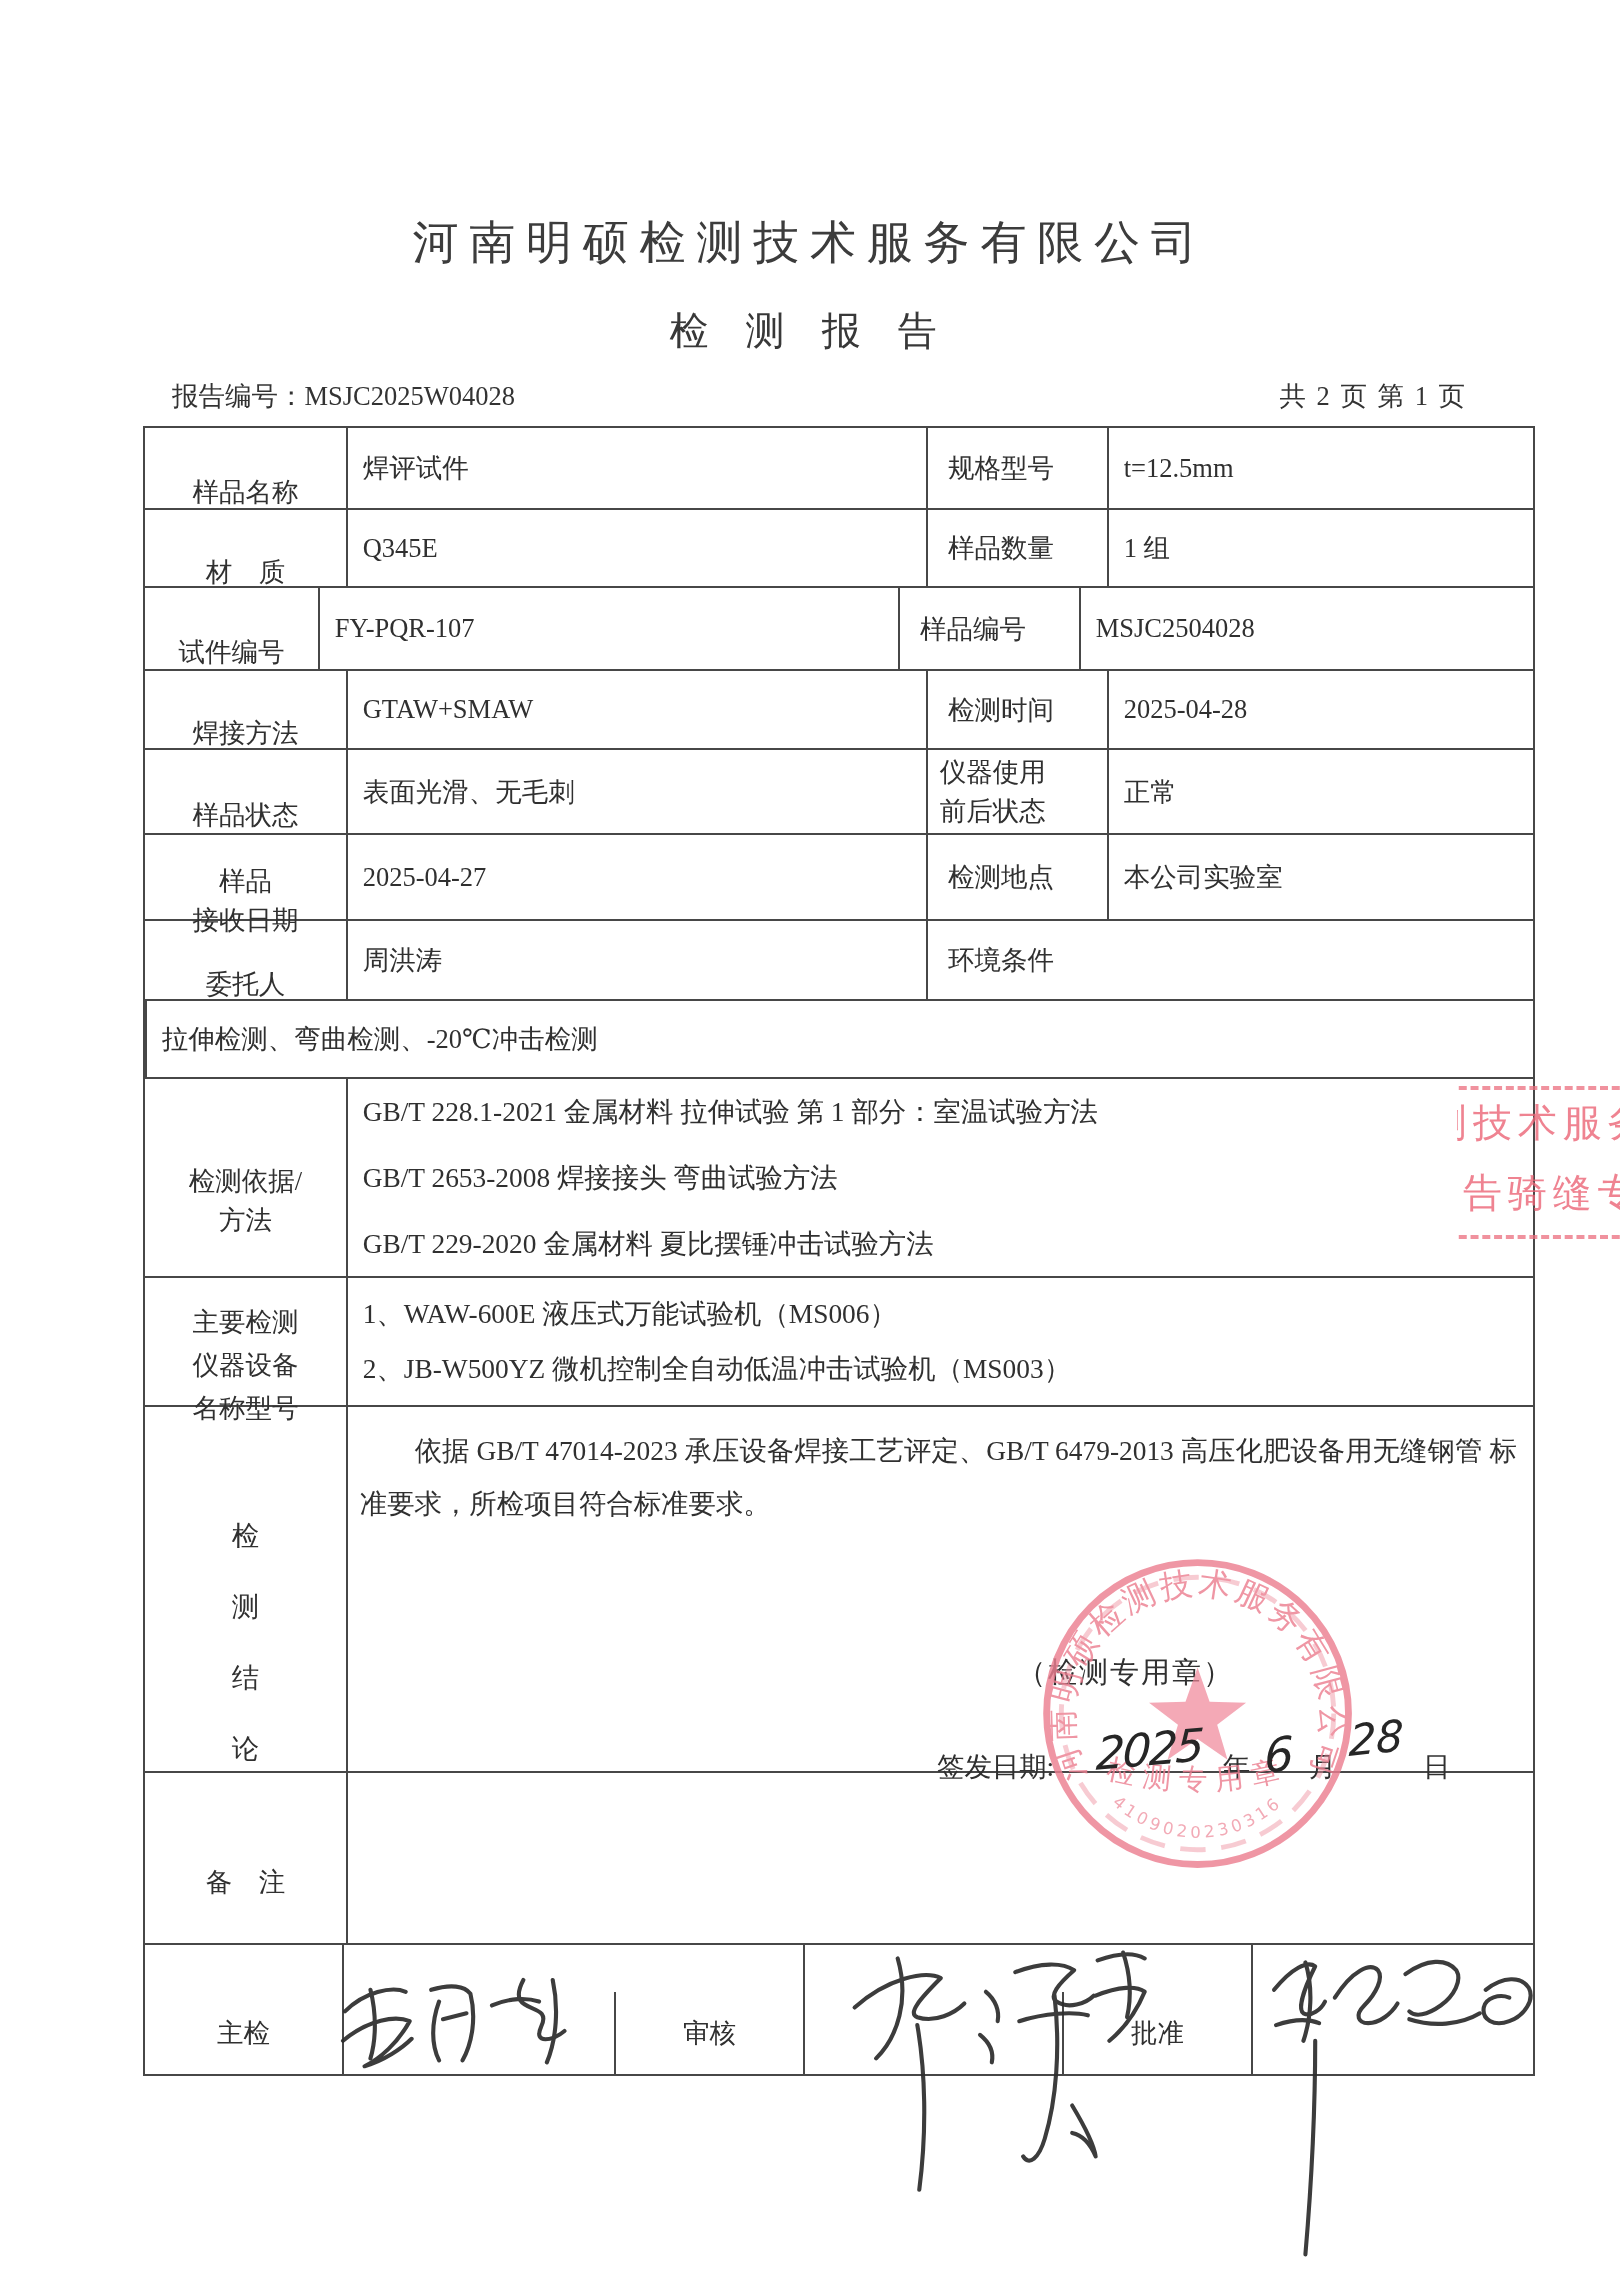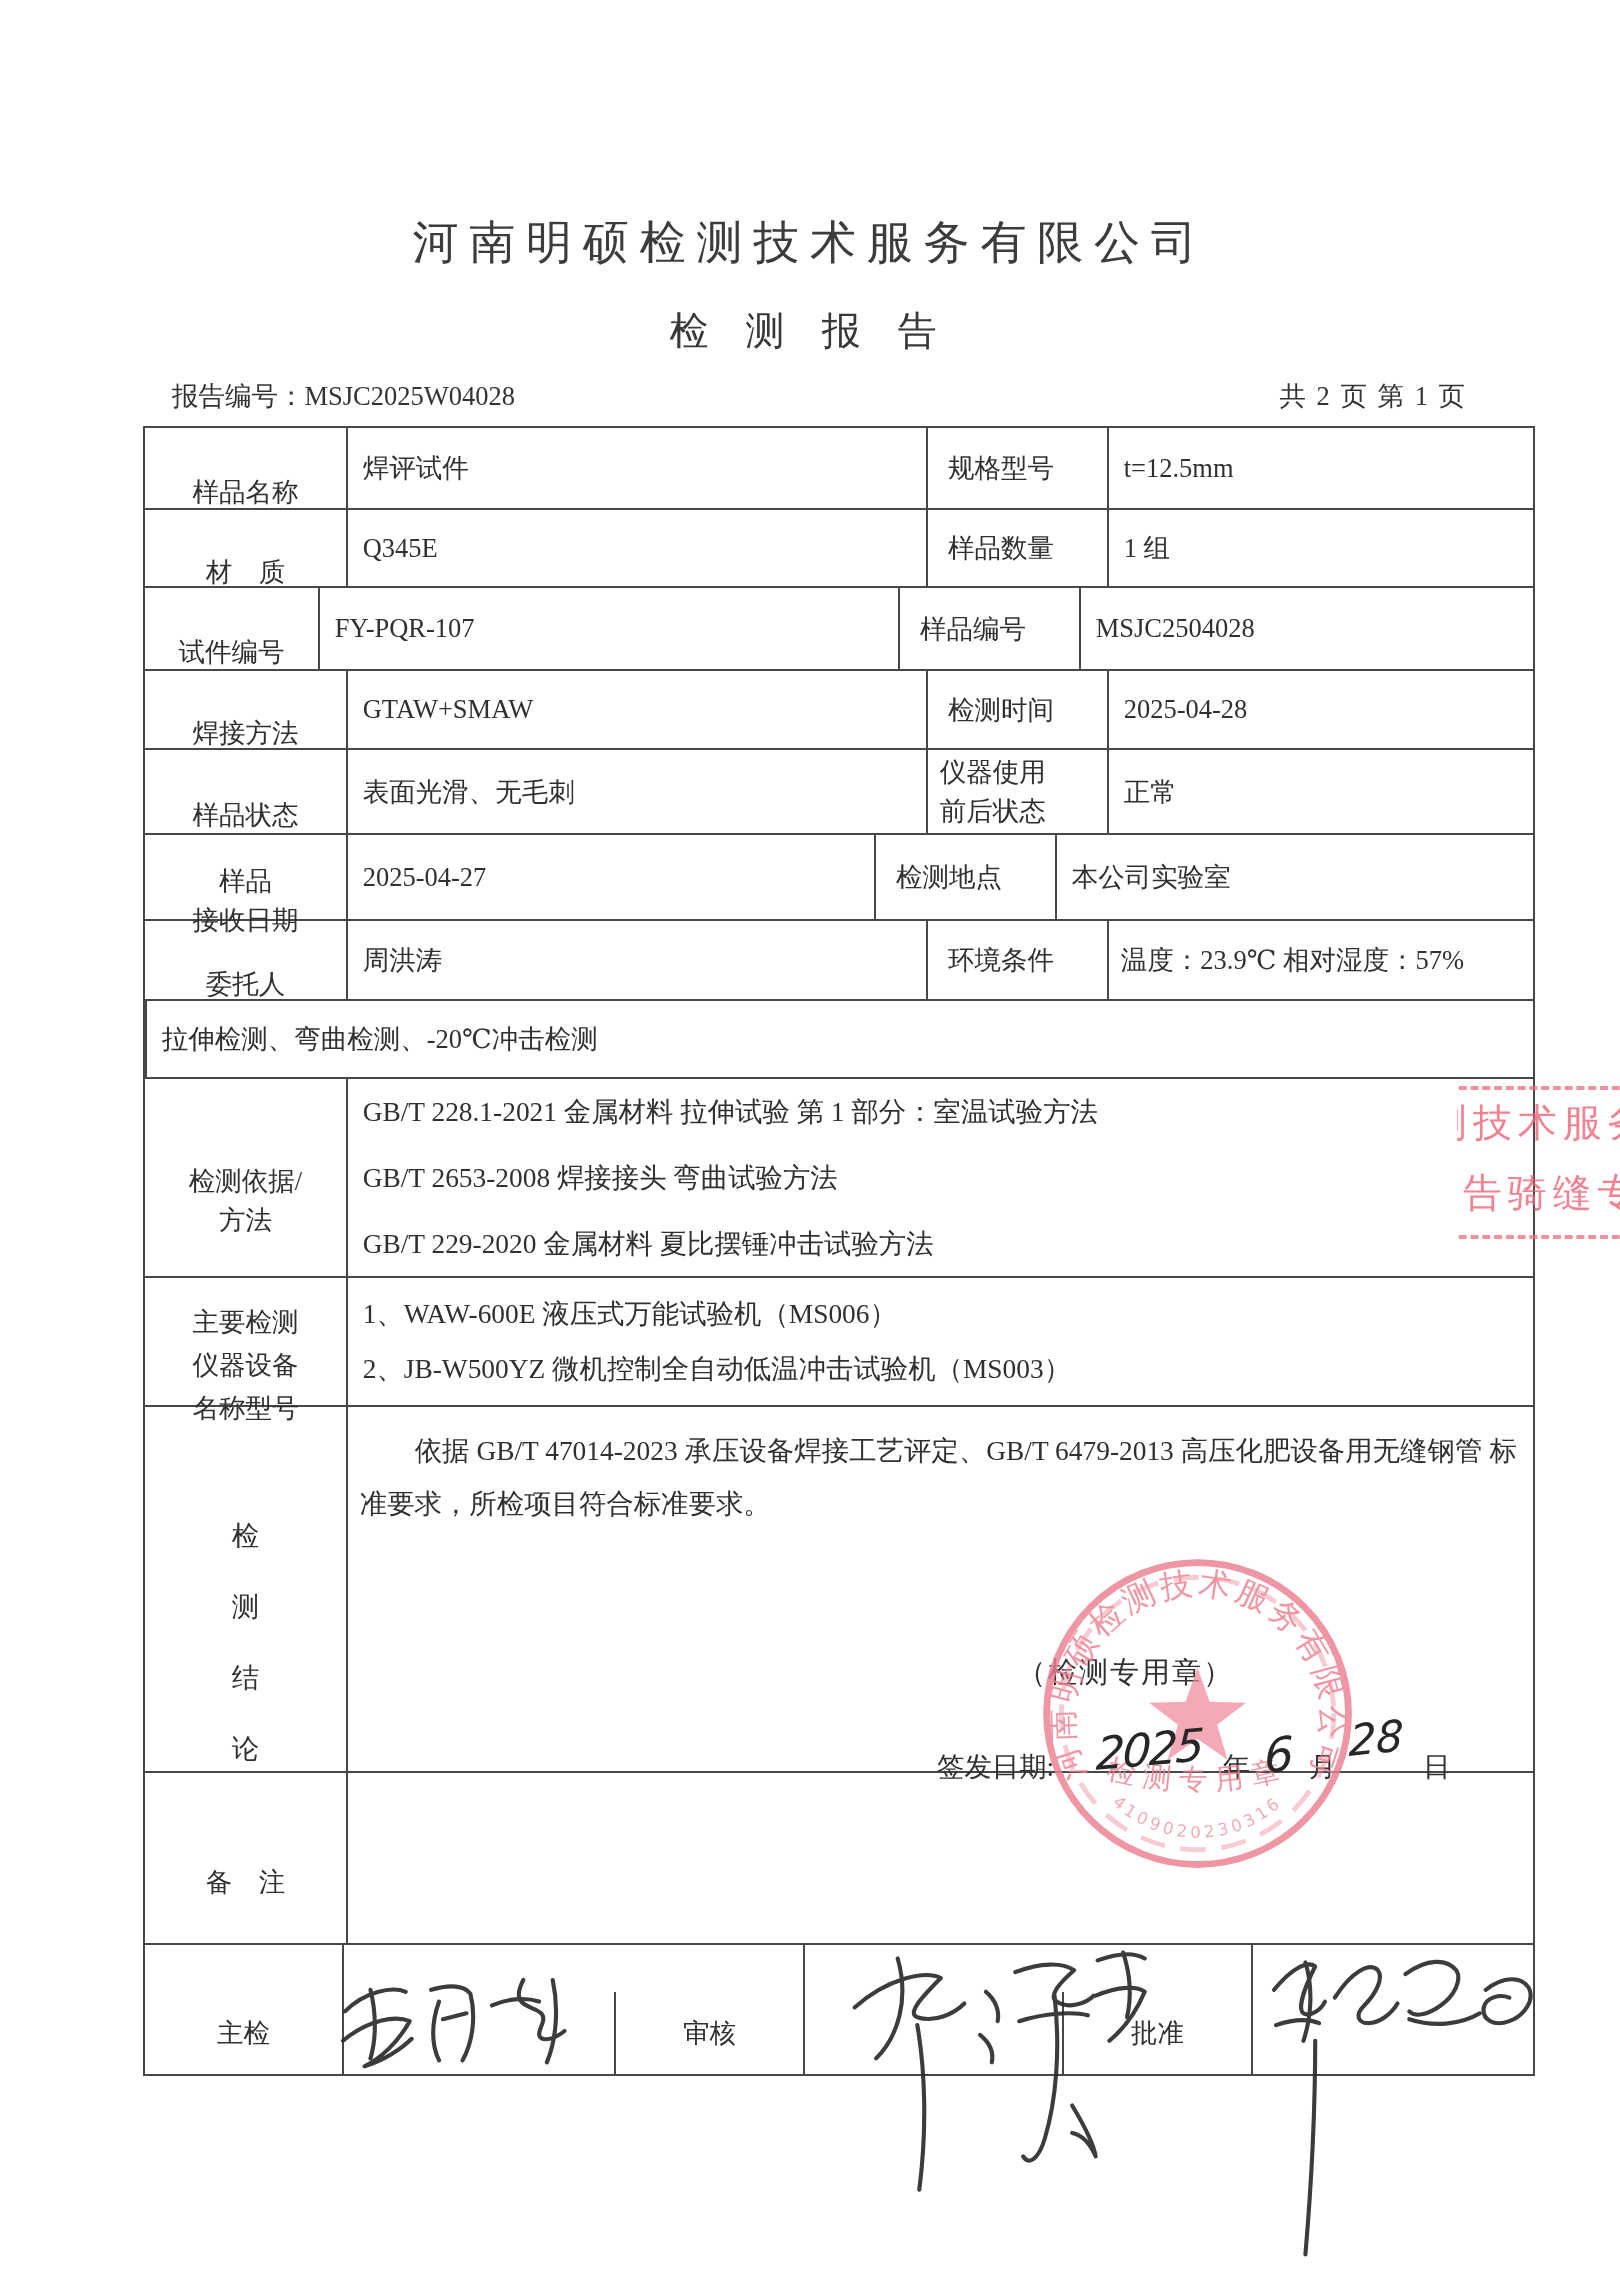--- a/index.html
+++ b/index.html
@@ -134,30 +134,29 @@
       <div class="cell lbl" style="width:201px">样品状态</div>
       <div class="cell val bl" style="width:580px">表面光滑、无毛刺</div>
       <div class="cell lbl3 bl pre" style="width:181px;padding-left:11.8px">仪器使用
 前后状态</div>
       <div class="cell val bl" style="width:425px">正常</div>
     </div>
 
     <div class="trow" style="height:86px">
       <div class="cell lbl pre" style="width:201px">样品
 接收日期</div>
-      <div class="cell val bl" style="width:528px">2025-04-27</div>
+      <div class="cell val bl" style="width:580px">2025-04-27</div>
       <div class="cell lbl3 bl" style="width:181px">检测地点</div>
       <div class="cell val bl" style="width:425px">本公司实验室</div>
     </div>
 
     <div class="trow" style="height:80px">
       <div class="cell lbl" style="width:201px">委托人</div>
       <div class="cell val bl" style="width:580px">周洪涛</div>
       <div class="cell lbl3 bl" style="width:181px">环境条件</div>
-      <div class="cell val bl" style="width:425px;padding-left:11.8px">温度：23.9℃  相对湿度：57%</div>
     </div>
 
     <div class="trow" style="height:78px">
       <div class="cell val bl" style="width:1187px">拉伸检测、弯曲检测、-20℃冲击检测</div>
     </div>
 
     <div class="trow" style="height:199px">
       <div class="cell lbl pre" style="width:201px">检测依据/
 方法</div>
       <div class="cell basis-val bl" style="width:1187px">GB/T 228.1-2021  金属材料  拉伸试验  第 1 部分：室温试验方法

